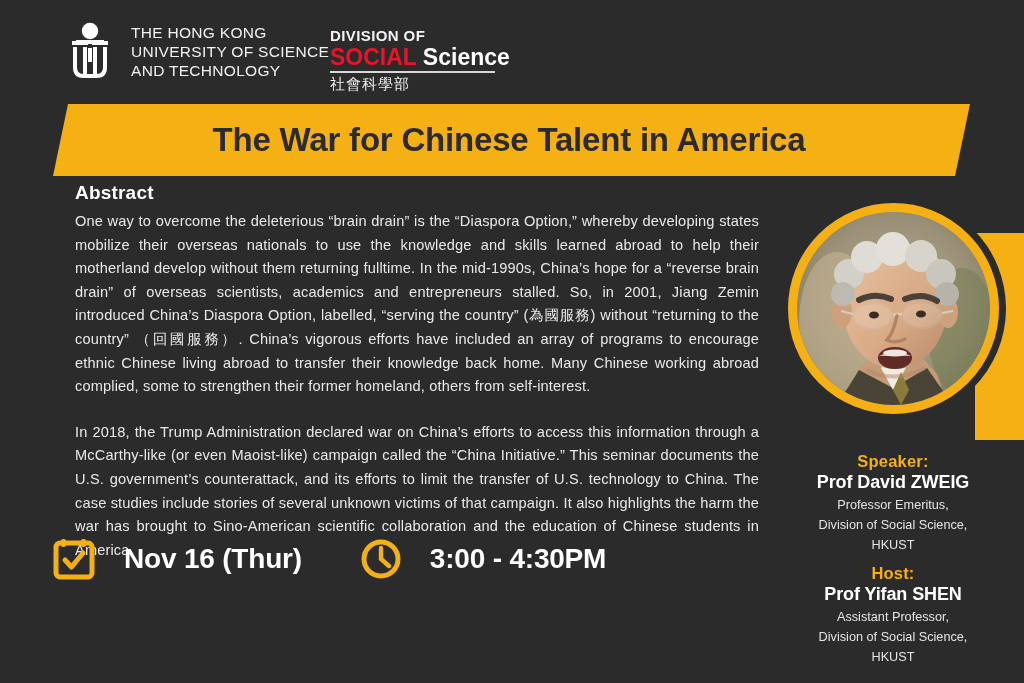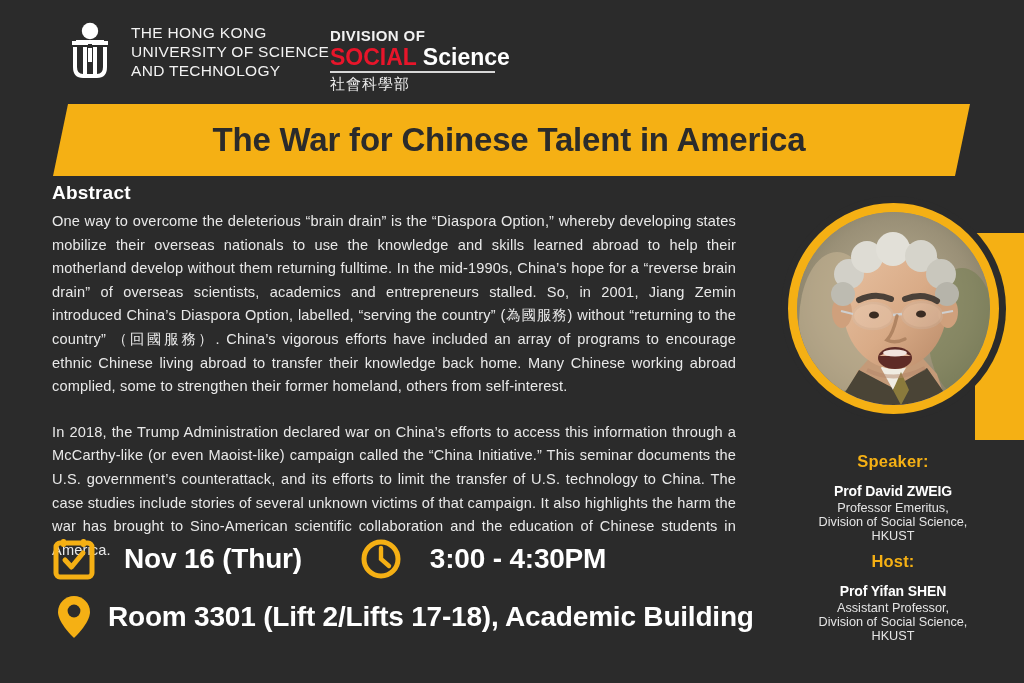--- a/index.html
+++ b/index.html
@@ -44,21 +44,21 @@
     clip-path: polygon(68px 0, 970px 0, 955px 100%, 53px 100%);
   }
   .banner-title {
     position:absolute; inset:0;
     display:flex; align-items:center; justify-content:center;
     font-size:33px; font-weight:700; color:#2b2b2b;
     letter-spacing:-.2px; padding-right:6px;
   }
 
   
-  .abstract-wrap { position:absolute; left:52px; top:182px; width:684px; }
+  .abstract-wrap { position:absolute; left:75px; top:182px; width:684px; }
   .abstract-head { font-size:19px; font-weight:700; color:#ffffff; margin-bottom:6px; letter-spacing:.2px; }
   .abstract-p {
     font-size:14.6px; line-height:23.6px; color:#e9e9e9;
     text-align:justify; letter-spacing:.15px;
   }
   .abstract-p + .abstract-p { margin-top:22px; }
 
   
   .details { position:absolute; left:52px; top:536px; width:740px; }
   .detail-row { display:flex; align-items:center; }
@@ -76,22 +76,22 @@
   .photo-ring {
     position:absolute; left:788px; top:203px; width:211px; height:211px;
     border-radius:50%; border:9px solid #f5b014;
     box-shadow:0 0 0 7px #2b2b2b;
     overflow:hidden; background:#8a8a7a;
   }
   .photo-inner { position:absolute; inset:0; overflow:hidden; border-radius:50%; }
 
   .people { position:absolute; left:790px; top:452px; width:206px; text-align:center; }
   .role { font-size:16.5px; font-weight:700; color:#f5b014; letter-spacing:.2px; }
-  .pname { font-size:14px; font-weight:700; color:#ffffff; letter-spacing:-.1px; margin-top:12px; }
-  .paffil { font-size:12.7px; line-height:14px; color:#e4e4e4; margin-top:2px; white-space:pre-line; }
+  .pname { font-size:18px; font-weight:700; color:#ffffff; letter-spacing:-.1px; margin-top:1px; }
+  .paffil { font-size:12.7px; line-height:20px; color:#e4e4e4; margin-top:2px; white-space:pre-line; }
   .role.host { margin-top:9px; }
 </style>
 </head>
 <body>
 
 <div class="header">
 
   <div class="hkust-logo">
     <span class="icon-box hkust-mark">
       <svg width="56" height="58" viewBox="0 0 56 58">
@@ -150,29 +150,20 @@
     <span class="gap-mid"></span>
     <span class="icon-box">
       <svg width="42" height="42" viewBox="0 0 42 42">
         <circle cx="21" cy="21" r="17" fill="none" stroke="#f5b014" stroke-width="5"></circle>
         <path d="M21 10 L21 21 L29 28" fill="none" stroke="#f5b014" stroke-width="4.4" stroke-linecap="round"></path>
       </svg>
     </span>
     <span class="detail-text" style="margin-left:12px;">3:00 - 4:30PM</span>
   </div>
 
-  <div class="detail-row row2">
-    <span class="icon-box" style="width:44px;">
-      <svg width="34" height="46" viewBox="0 0 34 46">
-        <path d="M17 2 C8.2 2 1 9.2 1 18 C1 29 17 44 17 44 C17 44 33 29 33 18 C33 9.2 25.8 2 17 2 Z" fill="#f5b014"></path>
-        <circle cx="17" cy="17" r="6.4" fill="#2b2b2b"></circle>
-      </svg>
-    </span>
-    <span class="detail-text" style="margin-left:12px;">Room 3301 (Lift 2/Lifts 17-18), Academic Building</span>
-  </div>
 
 </div>
 
 <div class="yellow-block"></div>
 
 <div class="photo-ring">
   <div class="photo-inner">
     <svg width="193" height="193" viewBox="0 0 193 193" preserveAspectRatio="xMidYMid slice">
       <defs>
         <radialGradient id="bgg" cx="50%" cy="45%" r="75%">

